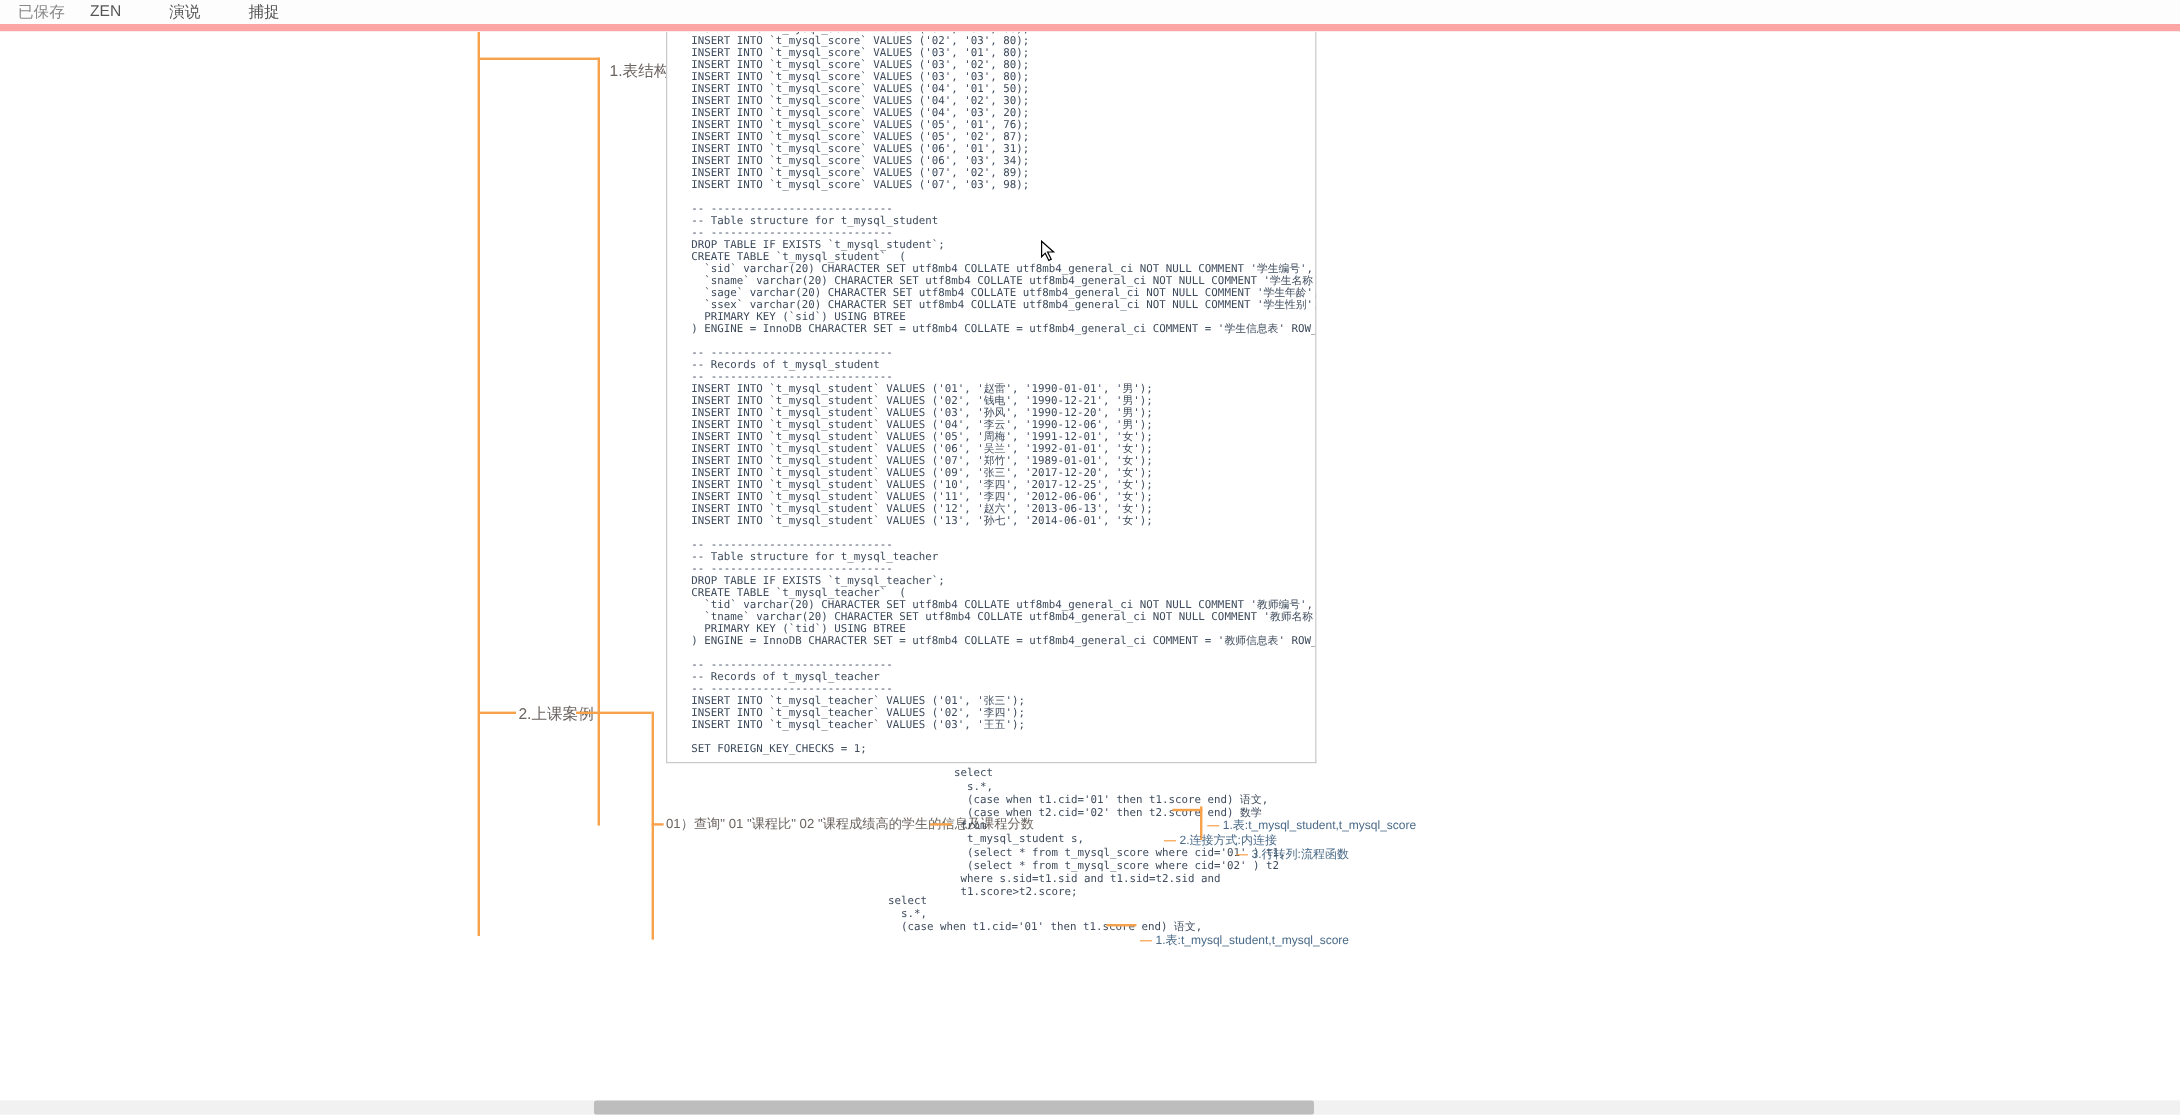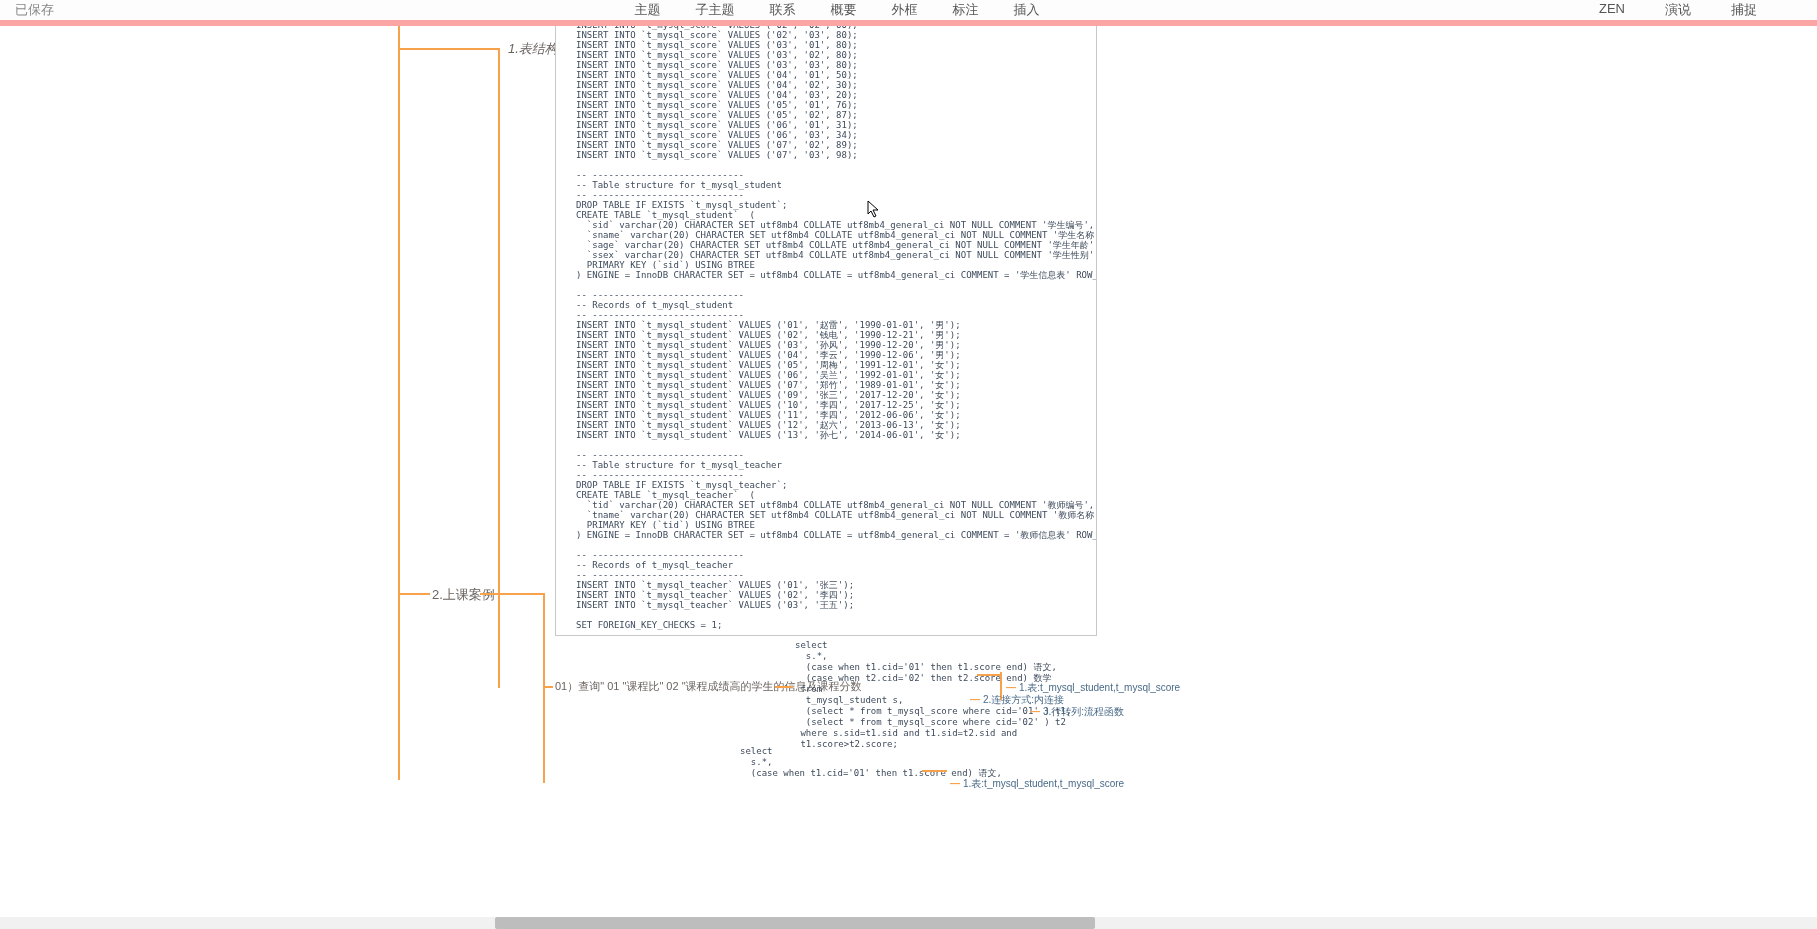--- a/index.html
+++ b/index.html
@@ -27,42 +27,33 @@
 .hscroll .thumb{position:absolute;left:495px;top:0;height:12px;width:600px;background:#bdbdbd;border-radius:2px;}
 
 .cursor{position:absolute;left:867px;top:200px;pointer-events:none;}
 .cursor svg{width:14px;height:18px;}
 </style>
 </head>
 <body>
 
 <div class="topbar">
   <div class="left">已保存</div>
-  <div class="center">
-    <span>主题</span>
-    <span>子主题</span>
-    <span>联系</span>
-    <span>概要</span>
-    <span>外框</span>
-    <span>标注</span>
-    <span>插入</span>
-  </div>
   <div class="right">
     <span>ZEN</span>
     <span>演说</span>
     <span>捕捉</span>
   </div>
 </div>
 
 <div class="canvas">
   <div class="spine"></div>
 
   <div class="hline" style="left:400px;top:48px;width:100px;"></div>
   <div class="vline" style="left:498px;top:48px;height:640px;"></div>
-  <div class="branch-label" style="left:508px;top:40px;font-style:italic;">1.表结构</div>
+  <div class="branch-label" style="left:508px;top:50px;">1.表结构</div>
 
   <div class="codebox">
     <pre>INSERT INTO `t_mysql_score` VALUES ('01', '03', 99);
 INSERT INTO `t_mysql_score` VALUES ('02', '01', 70);
 INSERT INTO `t_mysql_score` VALUES ('02', '02', 60);
 INSERT INTO `t_mysql_score` VALUES ('02', '03', 80);
 INSERT INTO `t_mysql_score` VALUES ('03', '01', 80);
 INSERT INTO `t_mysql_score` VALUES ('03', '02', 80);
 INSERT INTO `t_mysql_score` VALUES ('03', '03', 80);
 INSERT INTO `t_mysql_score` VALUES ('04', '01', 50);

